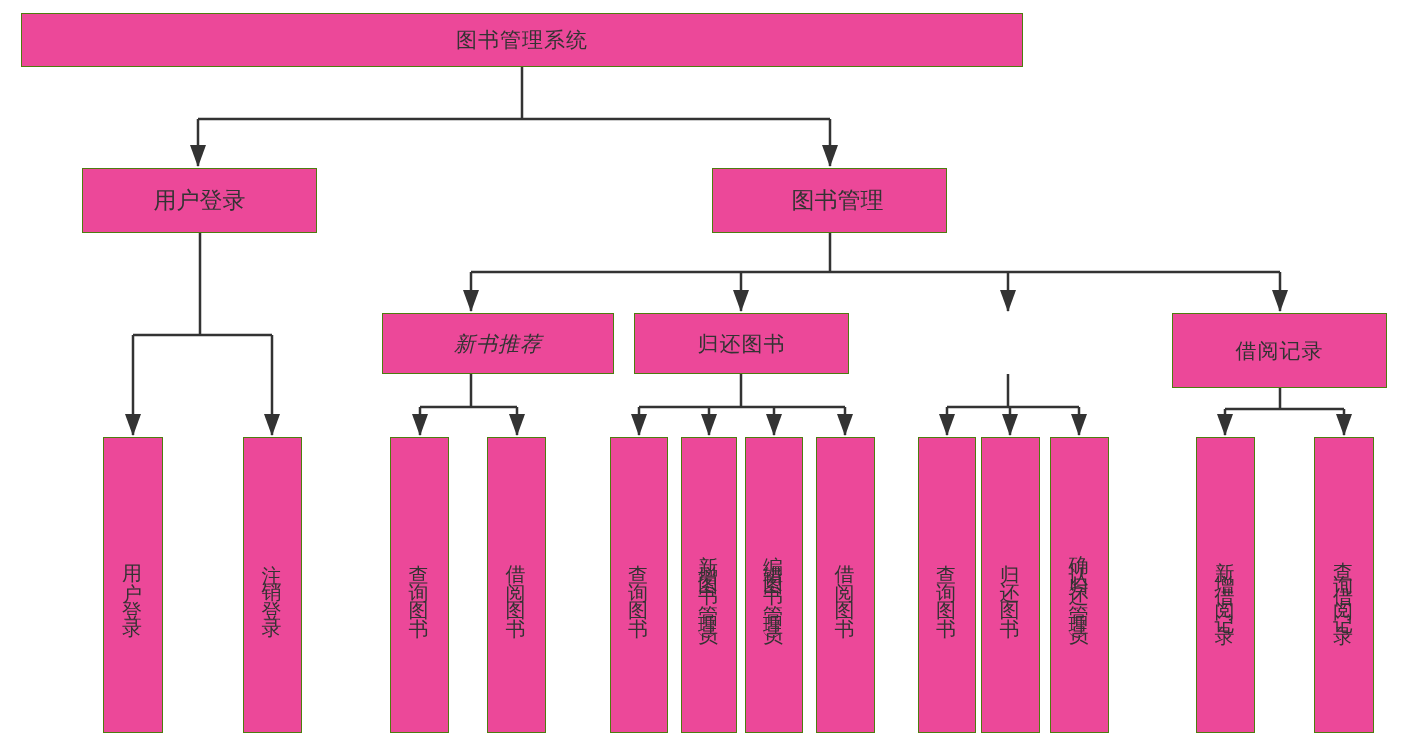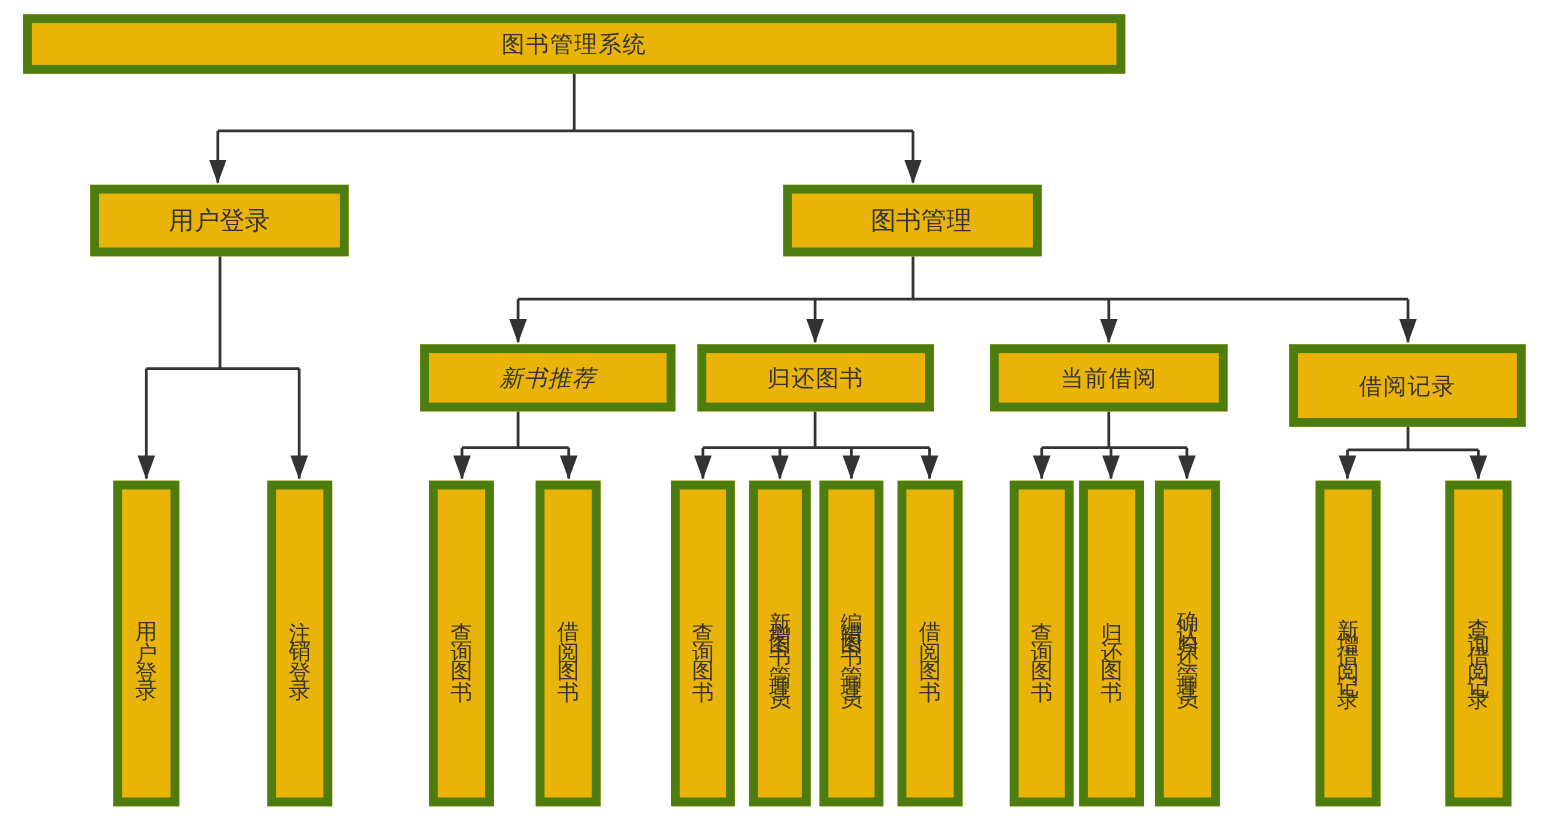--- a/index.html
+++ b/index.html
@@ -5,21 +5,21 @@
   html,body { margin:0; padding:0; background:#ffffff; }
   #stage {
     position:relative; width:1405px; height:747px;
     background:#ffffff; overflow:hidden;
     font-family:"Liberation Sans", sans-serif;
     color:#333333;
   }
   #wires { position:absolute; left:0; top:0; width:1405px; height:747px; }
   .box {
     position:absolute; box-sizing:border-box;
-    border:8px solid #4d7c0f; background:#eab308;
+    border:1px solid #4d7c0f; background:#ec4899;
     display:flex; align-items:center; justify-content:center;
     text-align:center; color:#333333;
   }
   .h  { font-size:21px; letter-spacing:1px; }
   .h2 { font-size:23px; }
   .v {
     writing-mode:vertical-rl; text-orientation:mixed;
     font-size:20px;
   }
   .vs { letter-spacing:18px; }
@@ -103,21 +103,20 @@
     </g>
   </svg>
 
   <div class="box h n-root">图书管理系统</div>
 
   <div class="box h2 n-l2a">用户登录</div>
   <div class="box h2 n-l2b">图书管理</div>
 
   <div class="box h n-l3a">新书推荐</div>
   <div class="box h n-l3b">归还图书</div>
-  <div class="box h n-l3c">当前借阅</div>
   <div class="box h n-l3d">借阅记录</div>
 
   <div class="box v vs lf lf1">用户登录</div>
   <div class="box v vs lf lf2">注销登录</div>
 
   <div class="box v vs lf lf3">查询图书</div>
   <div class="box v vs lf lf4">借阅图书</div>
 
   <div class="box v vs lf lf5">查询图书</div>
   <div class="box v vl lf lf6">新增图书（管理员）</div>

